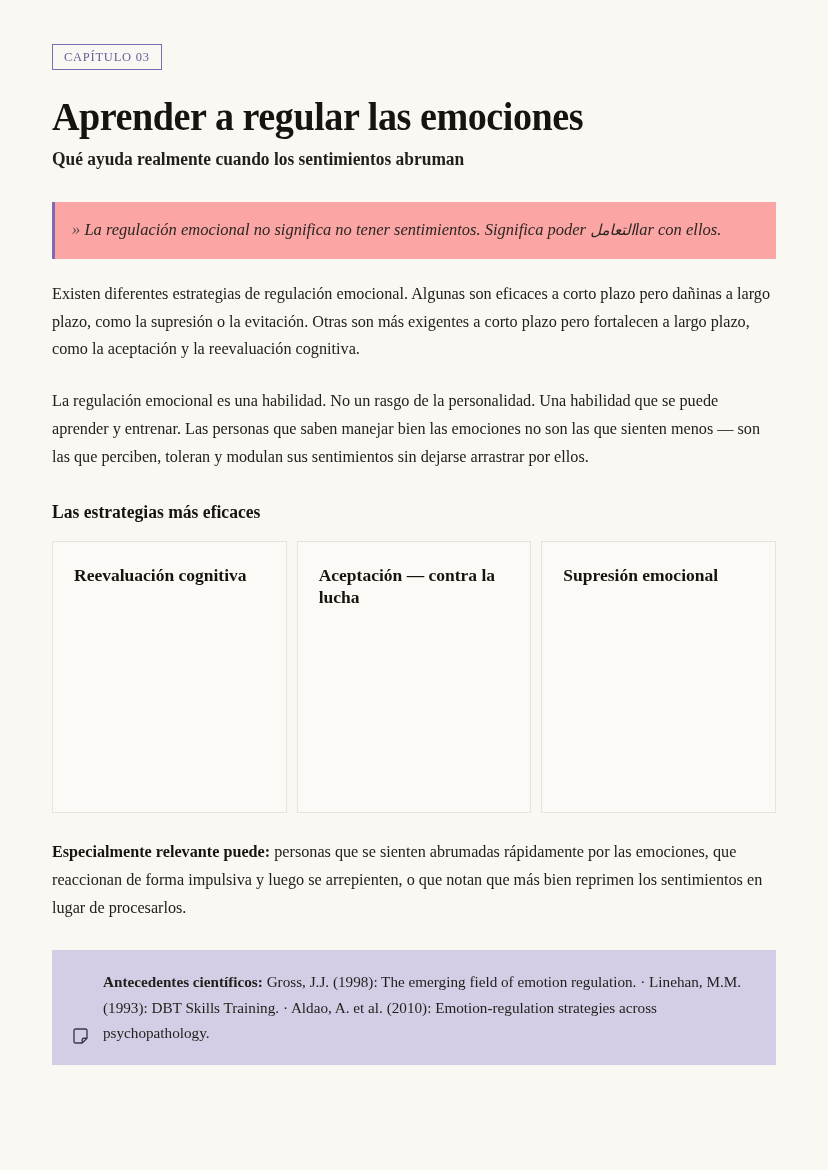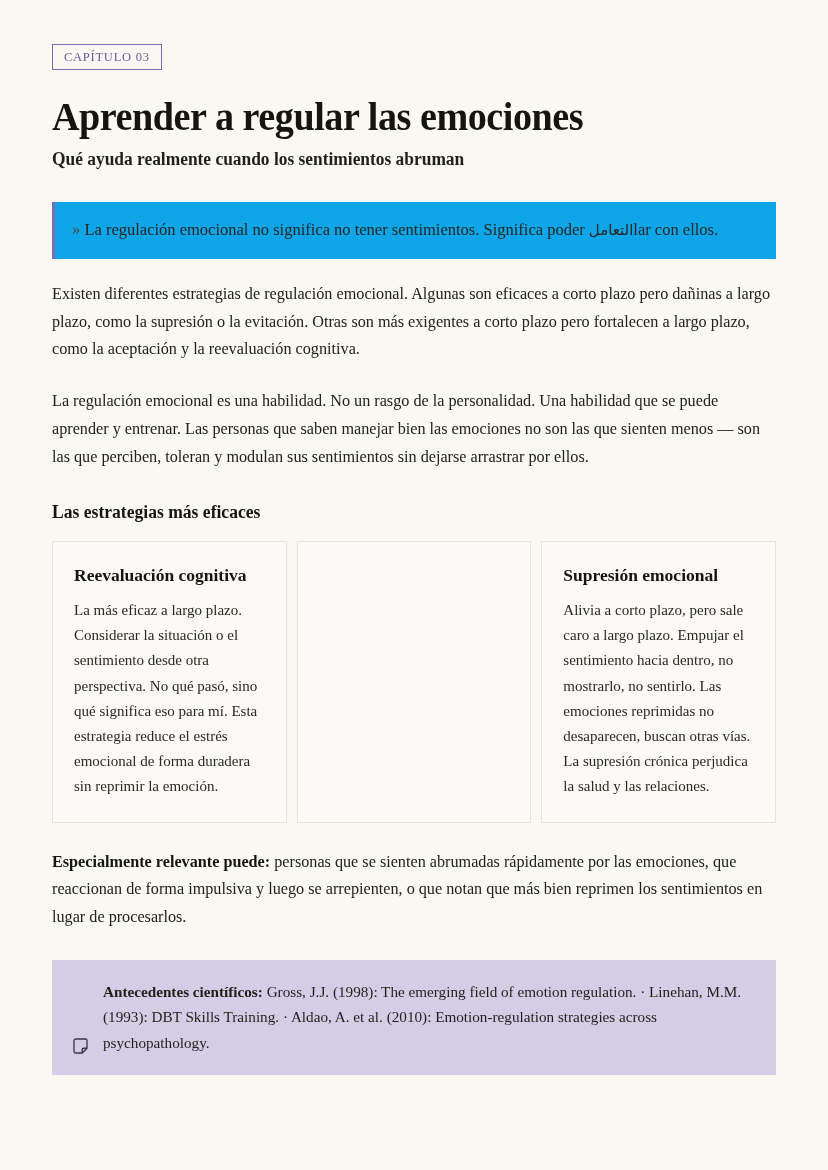--- a/index.html
+++ b/index.html
@@ -56,25 +56,26 @@
     color: #221f1a;
     transform: scaleX(0.94);
     transform-origin: left center;
     white-space: nowrap;
   }
 
   
   .pull-quote {
     margin: 32px 0 0 0;
     border-left: 3px solid #7d6cb1;
-    background: #0ea5e9;
+    background: #fca5a5;
     padding: 16px 18px 16px 17px;
     font-size: 16.5px;
     line-height: 1.5;
     color: #2a2722;
+    font-style: italic;
   }
   .pull-quote .guillemet {
     color: #4a453c;
   }
   .ar {
     font-family: "DejaVu Sans", sans-serif;
     font-size: 15px;
     direction: rtl;
     unicode-bidi: isolate;
   }
@@ -179,29 +180,28 @@
   <p class="body-par tight">Existen diferentes estrategias de regulación emocional. Algunas son eficaces a corto plazo pero dañinas a largo plazo, como la supresión o la evitación. Otras son más exigentes a corto plazo pero fortalecen a largo plazo, como la aceptación y la reevaluación cognitiva.</p>
 
   <p class="body-par">La regulación emocional es una habilidad. No un rasgo de la personalidad. Una habilidad que se puede aprender y entrenar. Las personas que saben manejar bien las emociones no son las que sienten menos — son las que perciben, toleran y modulan sus sentimientos sin dejarse arrastrar por ellos.</p>
 
   <h3 class="section-head">Las estrategias más eficaces</h3>
 
   <div class="card-grid">
 
     <div class="card">
       <div class="card-title">Reevaluación cognitiva</div>
-      <p class="card-text">La más eficaz a largo plazo. Considerar la situación o el sentimiento desde otra perspectiva. No qué pasó, sino qué significa eso para mí. Esta estrategia reduce el estrés emocional de forma duradera sin reprimir la emoción.</p>
     </div>
 
     <div class="card">
+      <div class="card-title">Aceptación — contra la lucha</div>
     </div>
 
     <div class="card">
       <div class="card-title">Supresión emocional</div>
-      <p class="card-text">Alivia a corto plazo, pero sale caro a largo plazo. Empujar el sentimiento hacia dentro, no mostrarlo, no sentirlo. Las emociones reprimidas no desaparecen, buscan otras vías. La supresión crónica perjudica la salud y las relaciones.</p>
     </div>
 
   </div>
 
   <p class="relevance">
     <b>Especialmente relevante puede:</b><span> personas que se sienten abrumadas rápidamente por las emociones, que reaccionan de forma impulsiva y luego se arrepienten, o que notan que más bien reprimen los sentimientos en lugar de procesarlos.</span>
   </p>
 
   <div class="callout">
     <span class="callout-icon">

